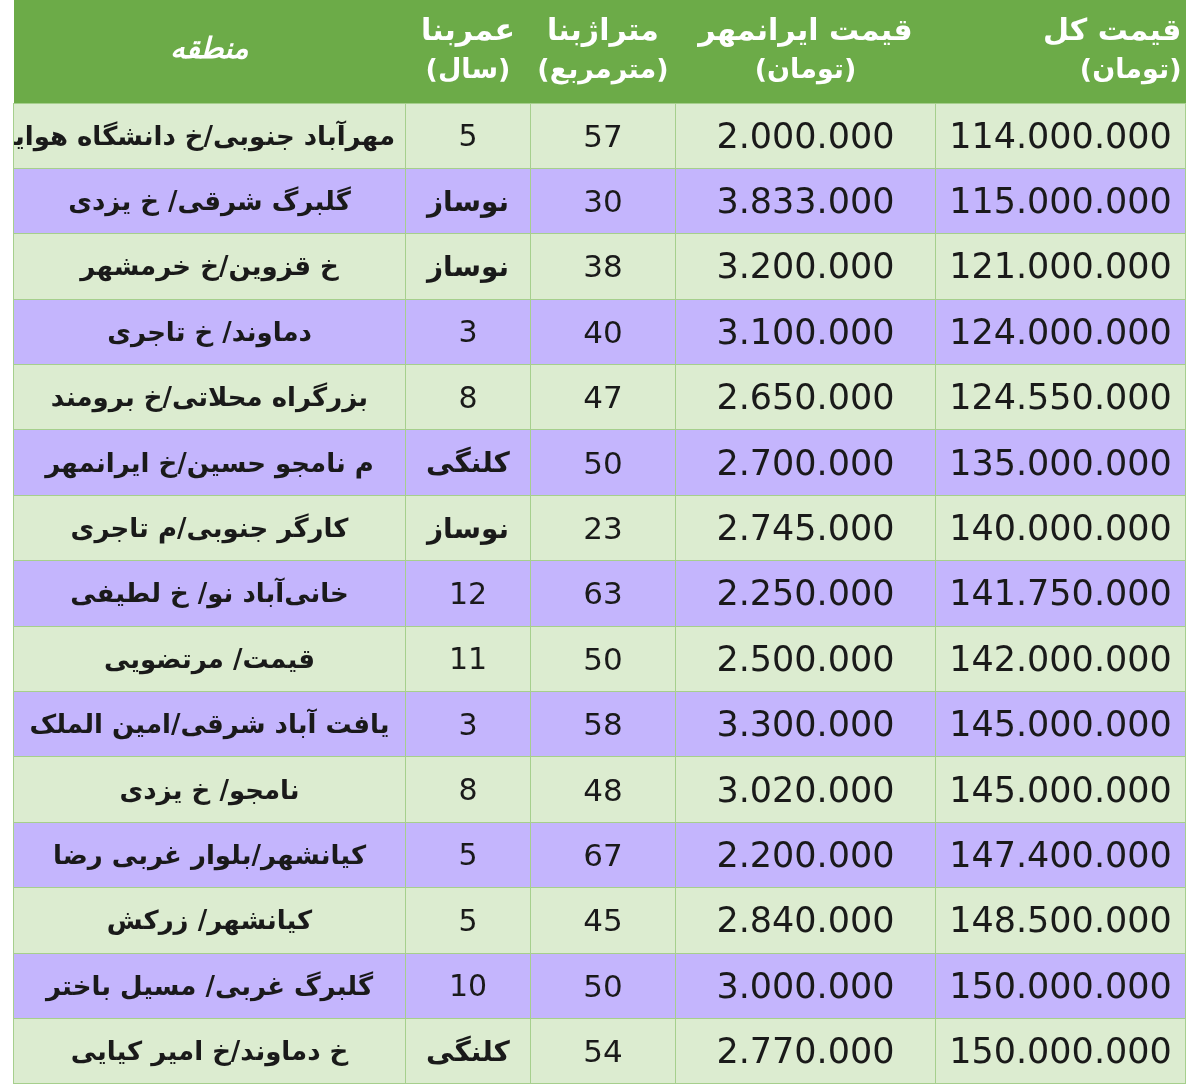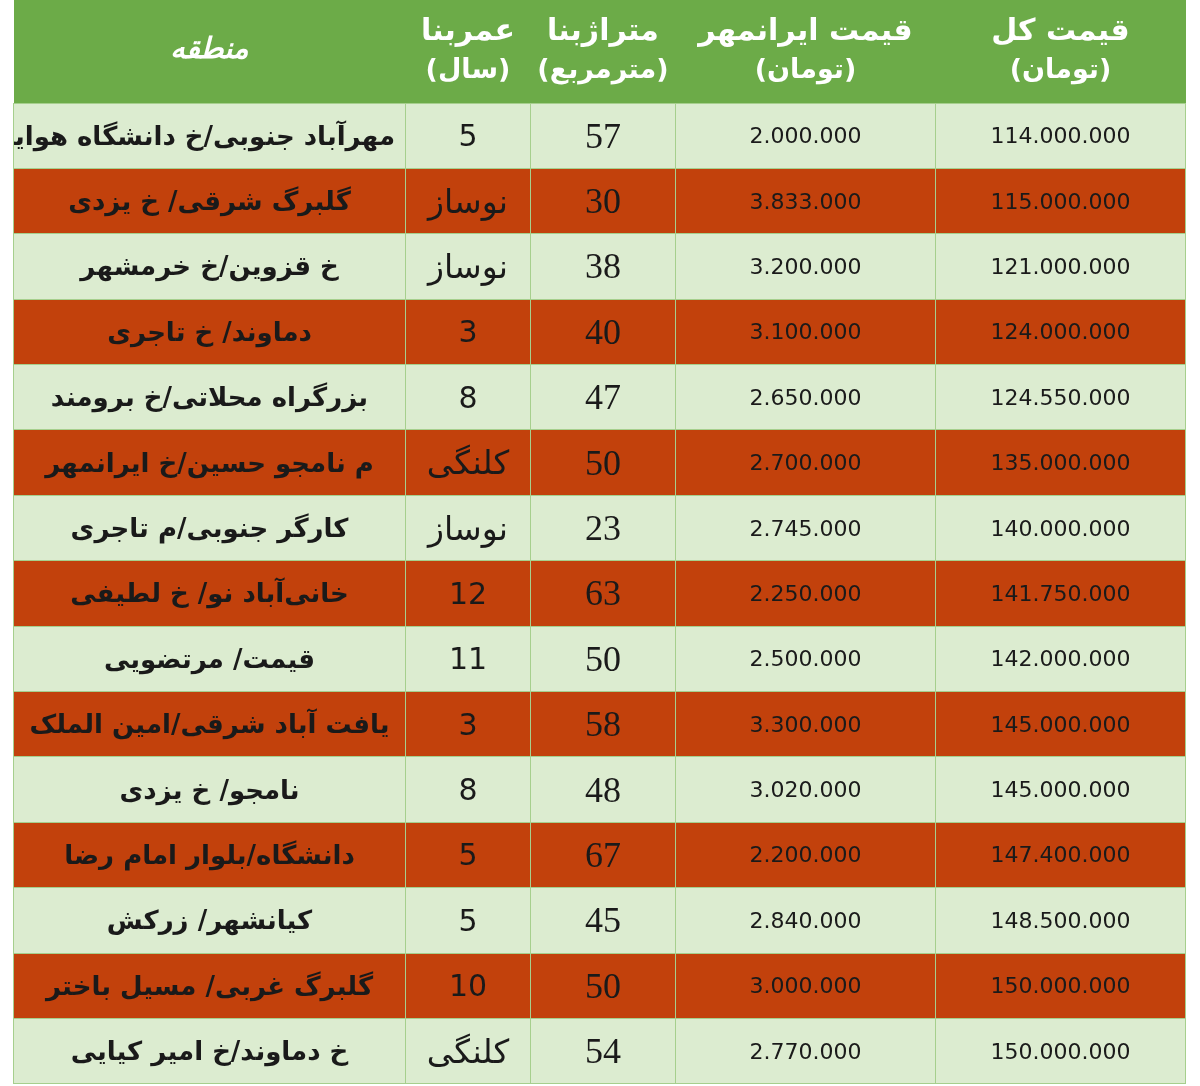--- a/index.html
+++ b/index.html
@@ -52,59 +52,58 @@
     display: block;
     font-size: 27px;
     margin-top: 2px;
   }
   th.col-region .hdr-main {
     font-size: 29px;
     font-style: italic;
   }
 
   
-  thead th:first-child { border-top-right-radius: 0; }
+  thead th:first-child { border-top-right-radius: 0; text-align: right; }
 
   
   tbody tr {
     height: 65.4px;
   }
   tbody td {
     border: 1px solid #a6cf8d;
     text-align: center;
     vertical-align: middle;
     color: #1a1a1a;
     padding: 0 6px;
     white-space: nowrap;
     overflow: hidden;
   }
   tbody tr.row-shade td {
     background: #dcecd0;
   }
   tbody tr.row-plain td {
-    background: #c2410c;
+    background: #c4b5fd;
   }
 
   td.col-total,
   td.col-permeter {
-    font-size: 22px;
+    font-size: 35px;
     font-weight: normal;
     direction: ltr;
   }
   td.col-area {
-    font-size: 36px;
+    font-size: 31px;
     direction: ltr;
-    font-family: Liberation Serif, serif;
   }
   td.col-age {
     font-size: 30px;
   }
   td.col-age.age-text {
-    font-size: 33px;
-    font-weight: normal;
+    font-size: 28px;
+    font-weight: bold;
   }
   td.col-region {
     font-size: 26px;
     font-weight: bold;
     text-align: center;
     padding-right: 10px;
     padding-left: 10px;
   }
 
   
@@ -225,21 +224,21 @@
           <td class="col-permeter">3.020.000</td>
           <td class="col-area">48</td>
           <td class="col-age">8</td>
           <td class="col-region">نامجو/ خ یزدی</td>
         </tr>
         <tr class="row-plain">
           <td class="col-total">147.400.000</td>
           <td class="col-permeter">2.200.000</td>
           <td class="col-area">67</td>
           <td class="col-age">5</td>
-          <td class="col-region">دانشگاه/بلوار امام رضا</td>
+          <td class="col-region">کیانشهر/بلوار غربی رضا</td>
         </tr>
         <tr class="row-shade">
           <td class="col-total">148.500.000</td>
           <td class="col-permeter">2.840.000</td>
           <td class="col-area">45</td>
           <td class="col-age">5</td>
           <td class="col-region">کیانشهر/ زرکش</td>
         </tr>
         <tr class="row-plain">
           <td class="col-total">150.000.000</td>

